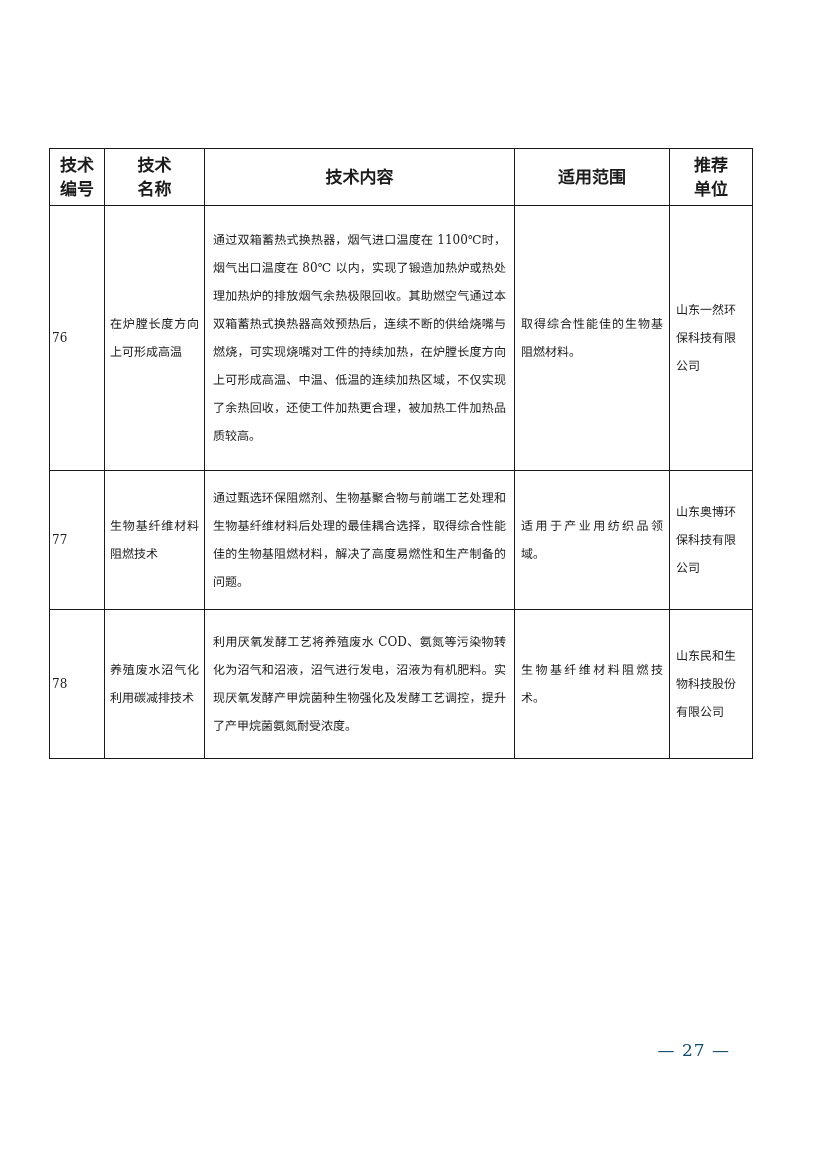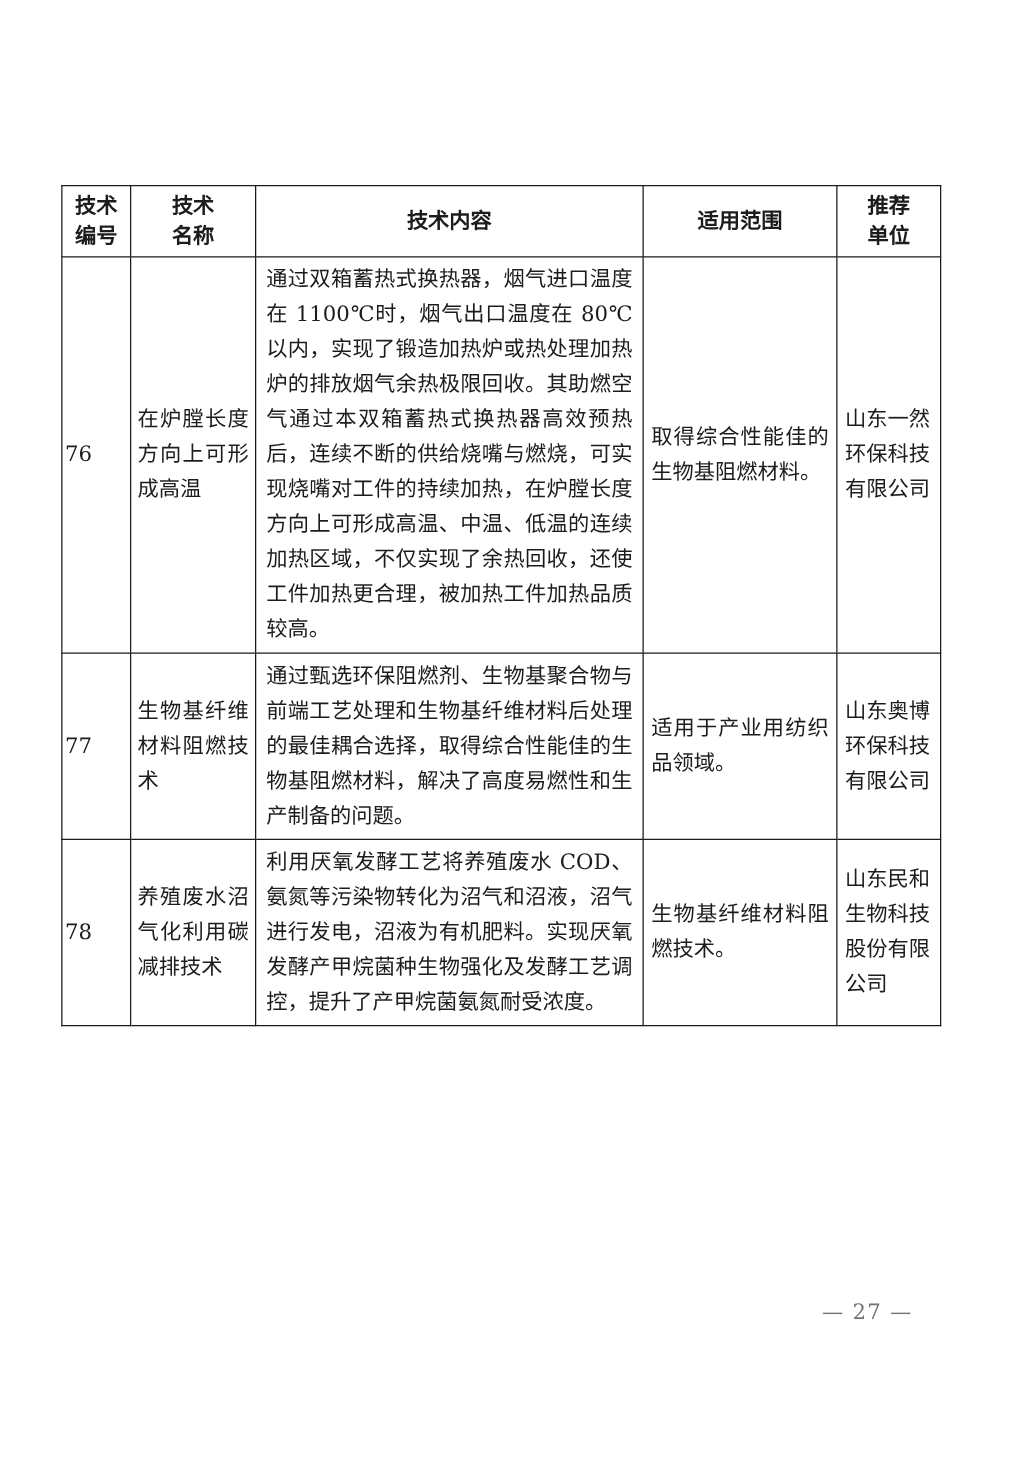--- a/index.html
+++ b/index.html
@@ -32,21 +32,21 @@
   .tech-table th {
     font-weight: bold;
     font-size: 17px;
     line-height: 24px;
     text-align: center;
     white-space: pre-line;
     height: 52px;
     padding: 2px;
   }
   .tech-table td {
-    font-size: 17px;
+    font-size: 12px;
     line-height: 28px;
   }
   td.cell-num {
     text-align: left;
     padding: 4px 2px;
   }
   td.cell-name {
     text-align: justify;
     text-justify: inter-character;
     padding: 4px 5px;
@@ -68,21 +68,21 @@
   tr.r0 td { height: 256px; }
   tr.r1 td { height: 130px; }
   tr.r2 td { height: 140px; }
   .page-number {
     position: absolute;
     top: 1040px;
     right: 96px;
     font-size: 17px;
     line-height: 20px;
     letter-spacing: 1px;
-    color: #737373;
+    color: #0c4a6e;
   }
 </style>
 </head>
 <body>
 
 <div class="page">
 
   <table class="tech-table">
     <colgroup>
       <col style="width:55px">

